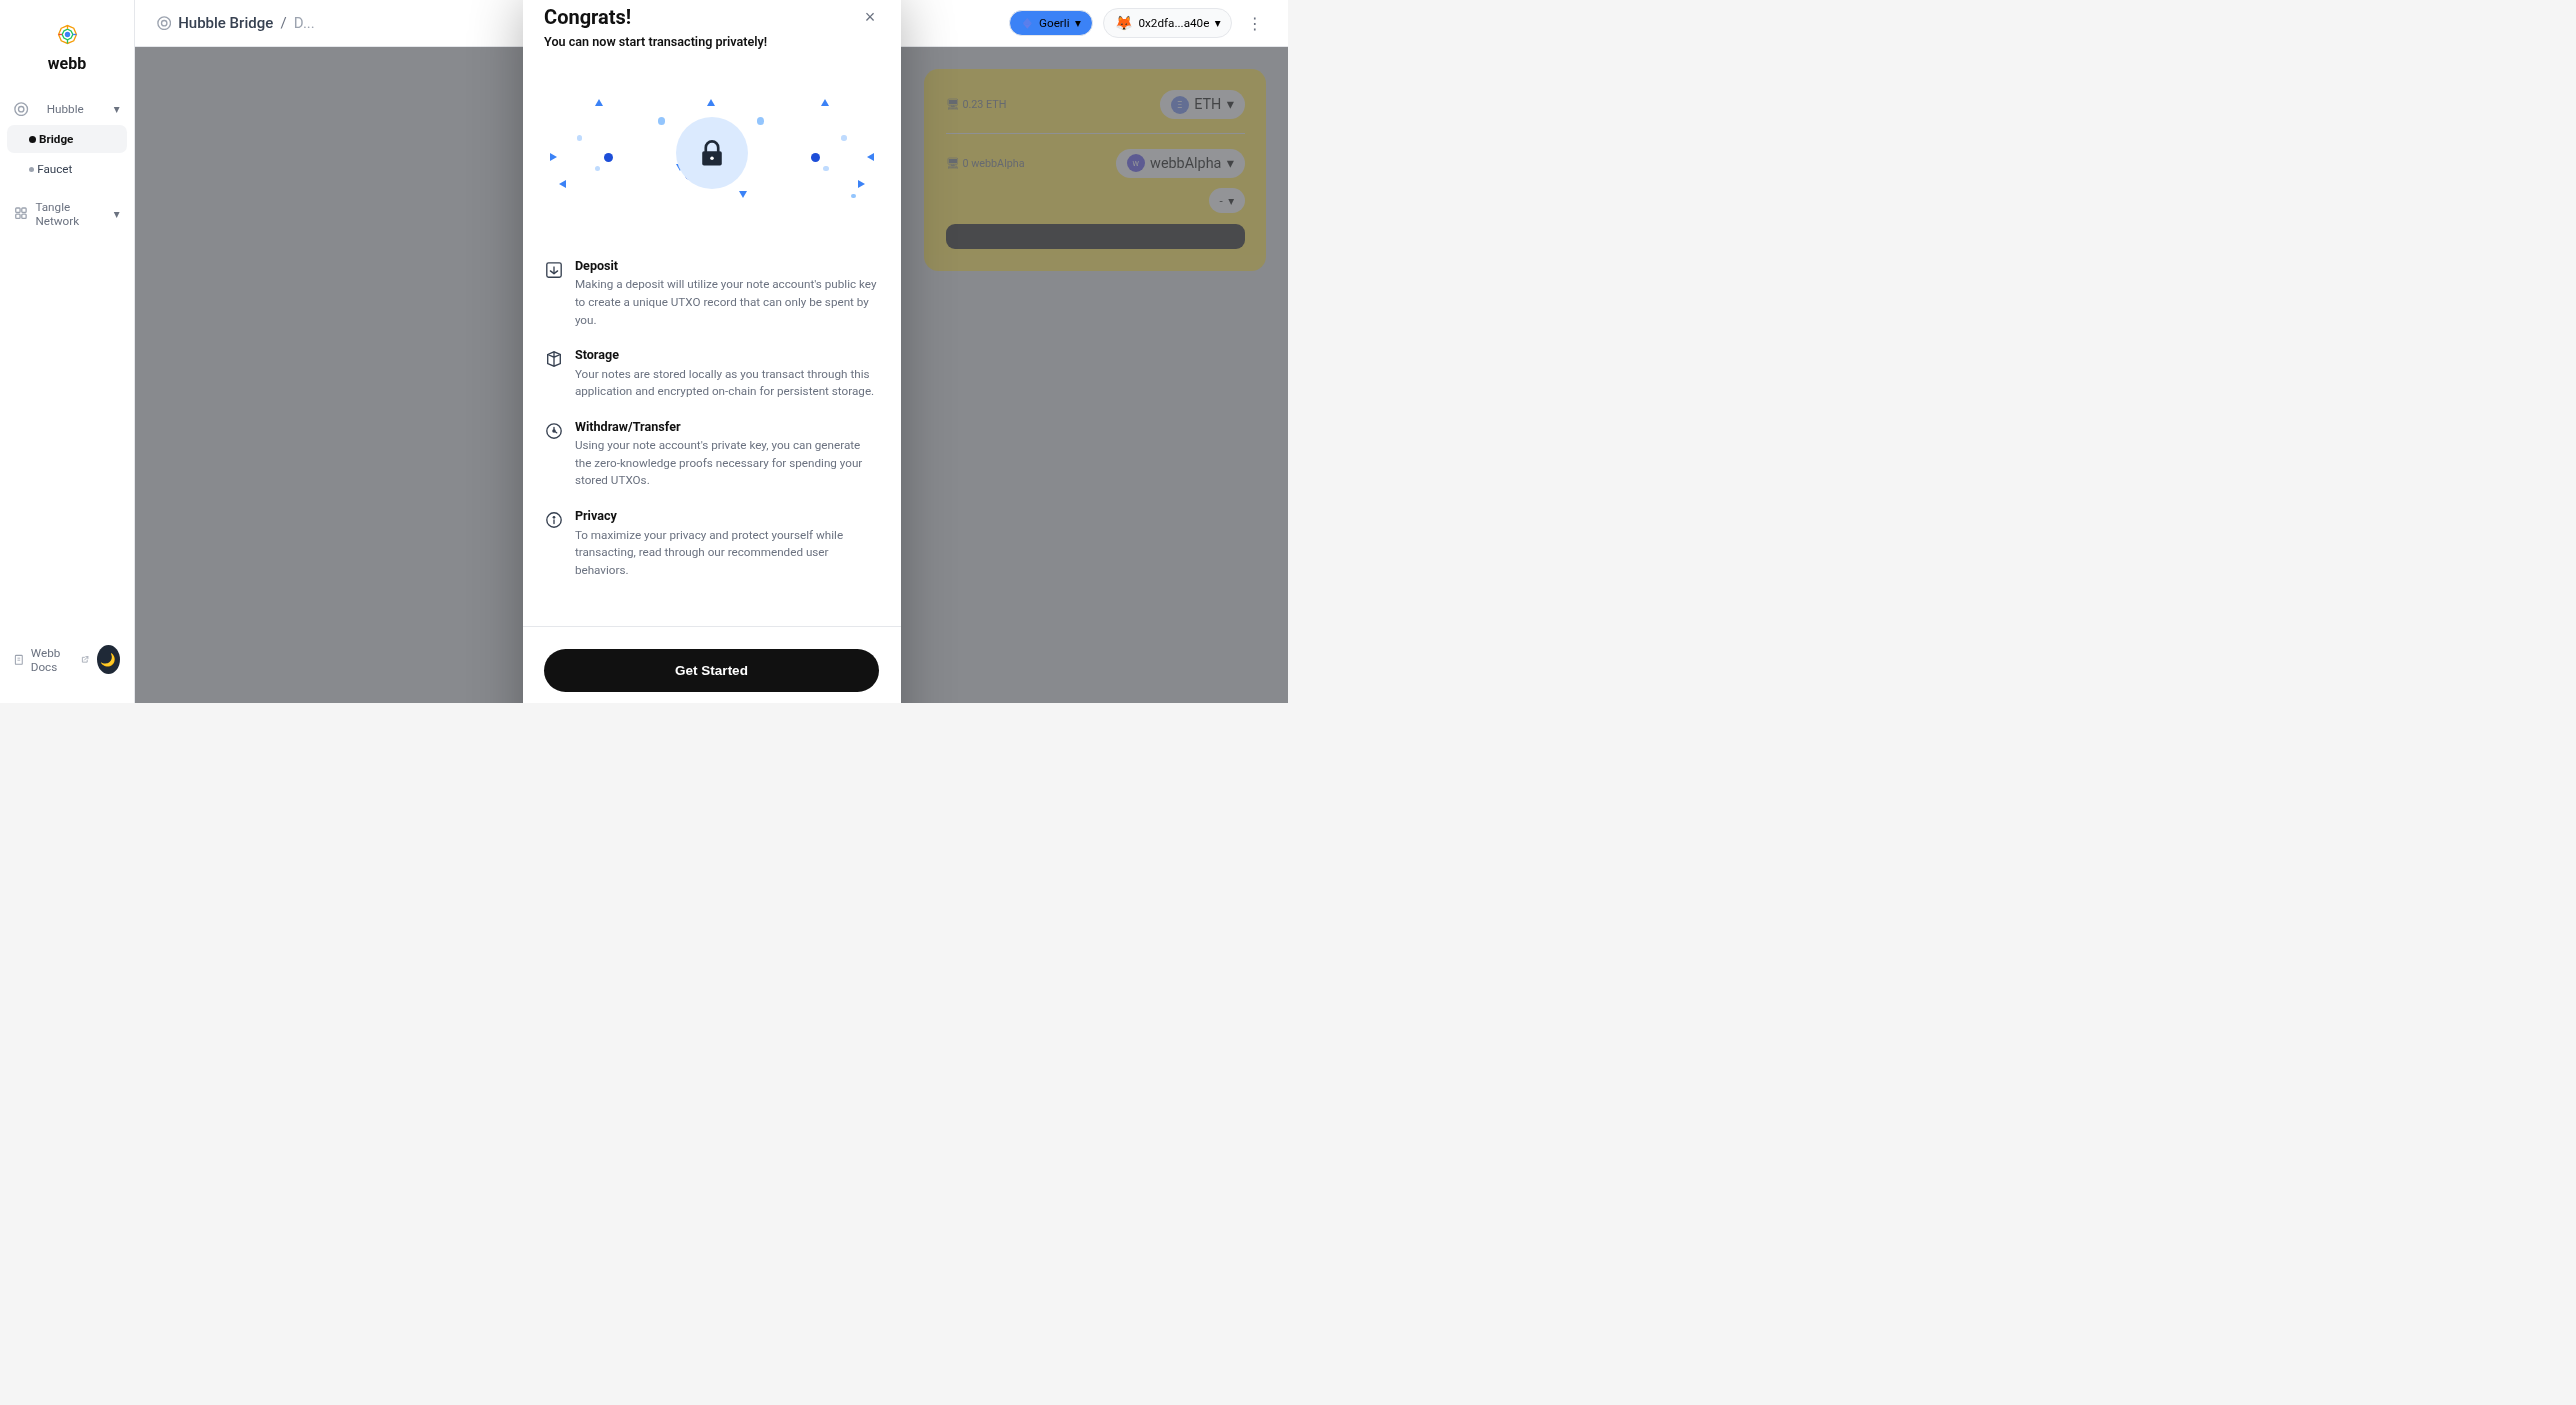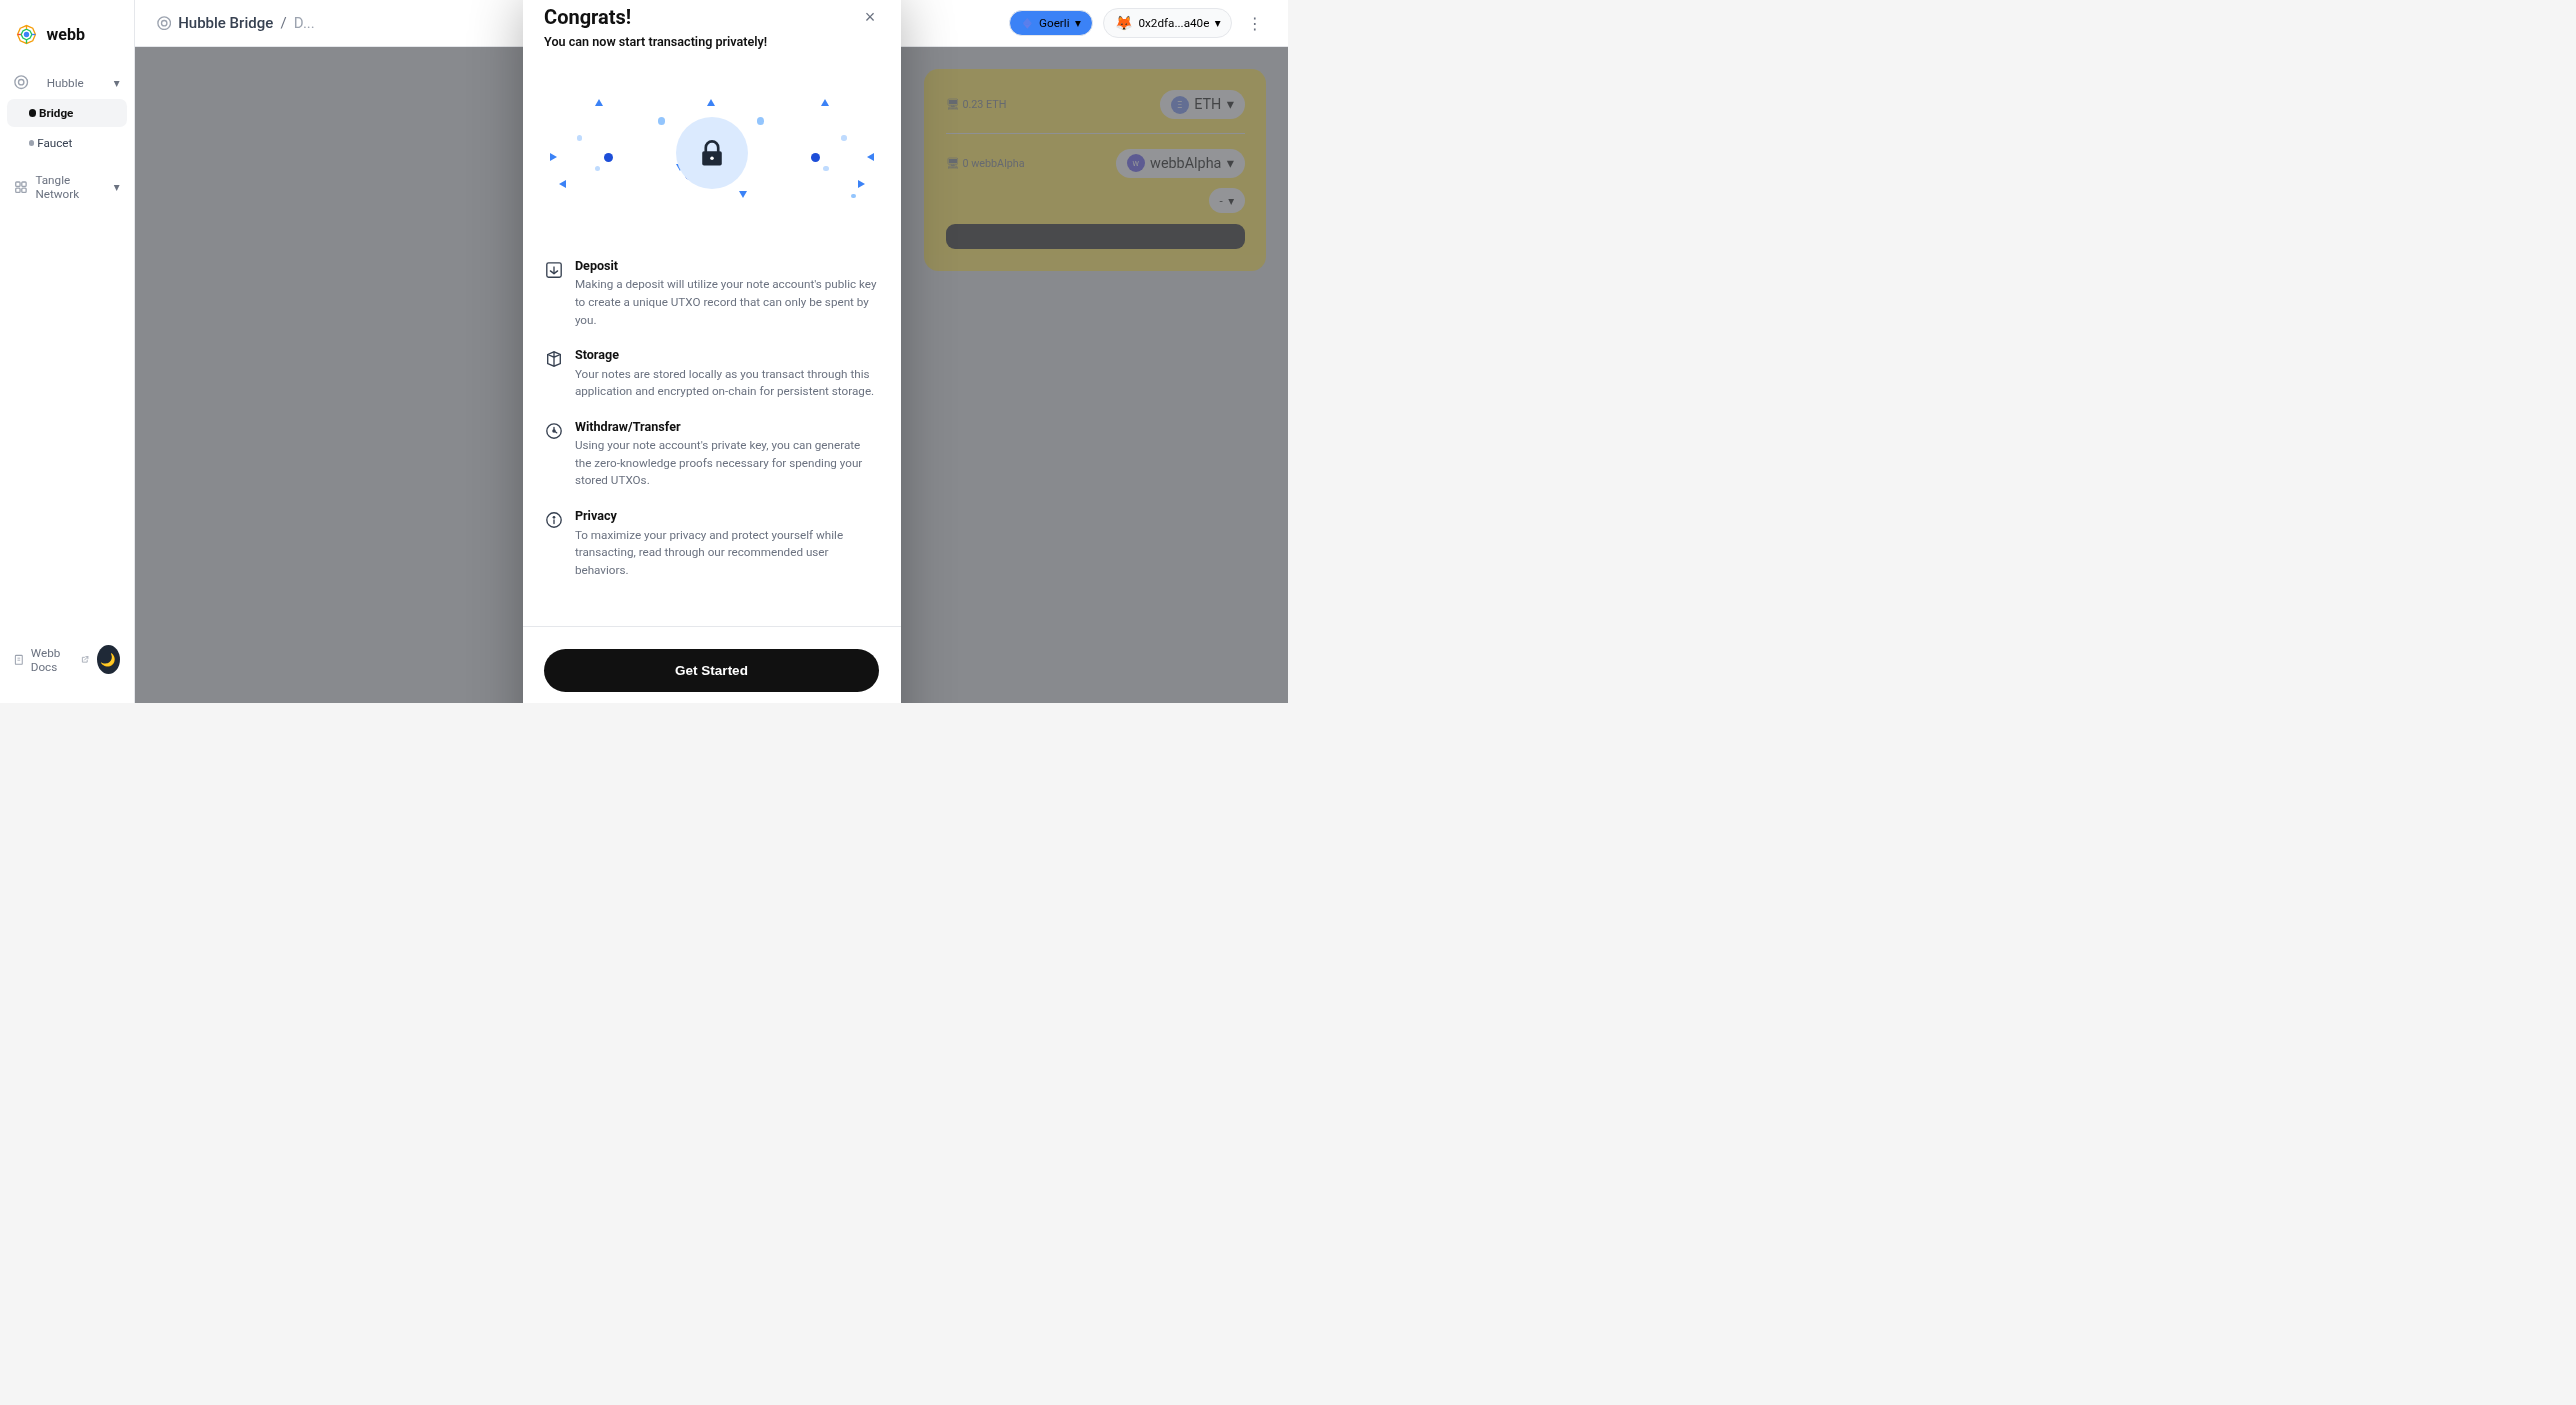--- a/index.html
+++ b/index.html
@@ -20,20 +20,21 @@
       display: flex;
       flex-direction: column;
       padding: 14.4px 0;
       flex-shrink: 0;
     }
     .sidebar-logo {
       display: flex;
       align-items: center;
       gap: 7.2px;
       padding: 7.2px 14.4px 21.6px 14.4px;
+      flex-direction: column;
     }
     .logo-icon {
       width: 25px;
       height: 25px;
     }
     .logo-text {
       font-size: 16px;
       font-weight: 700;
       color: #111;
     }

